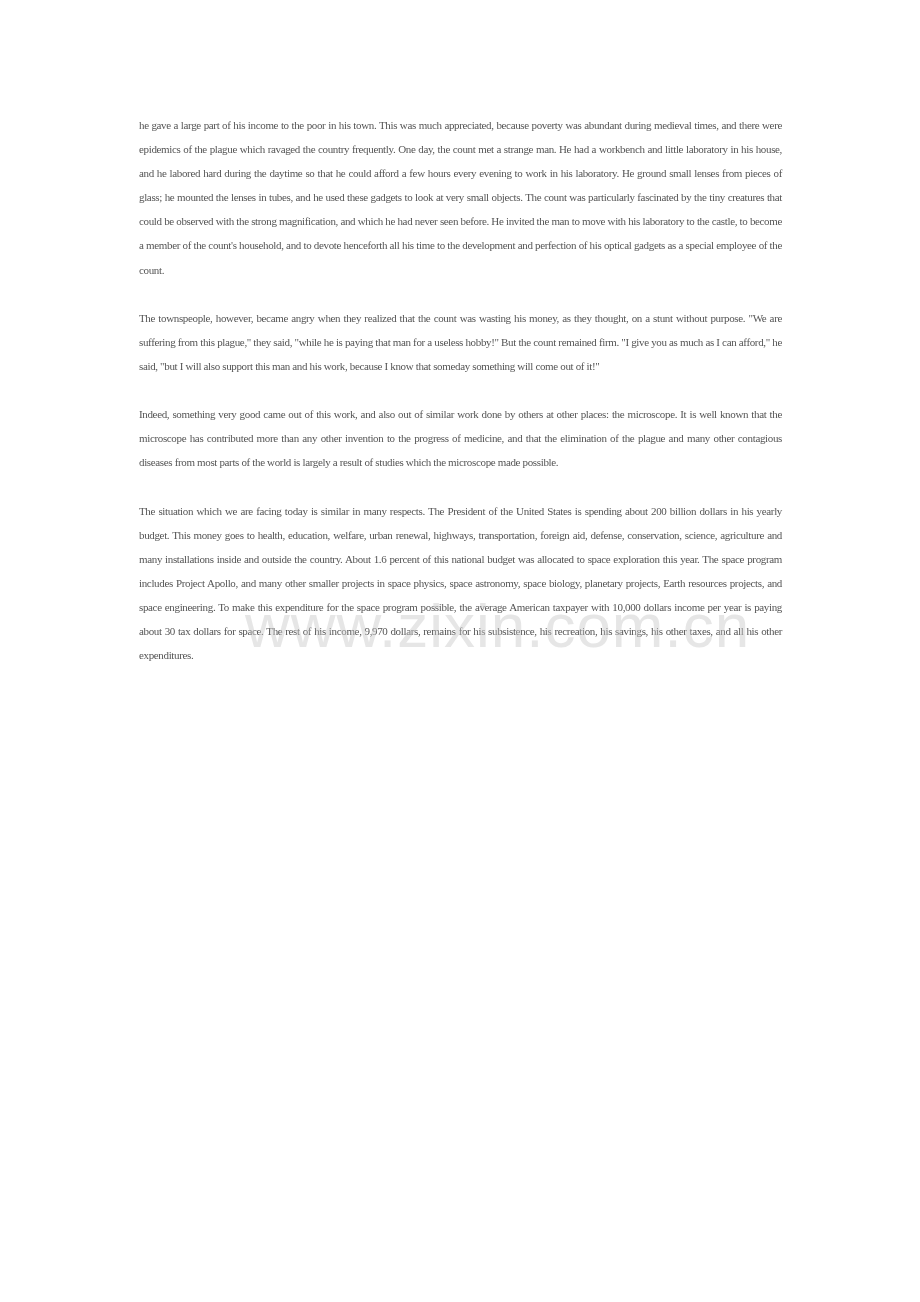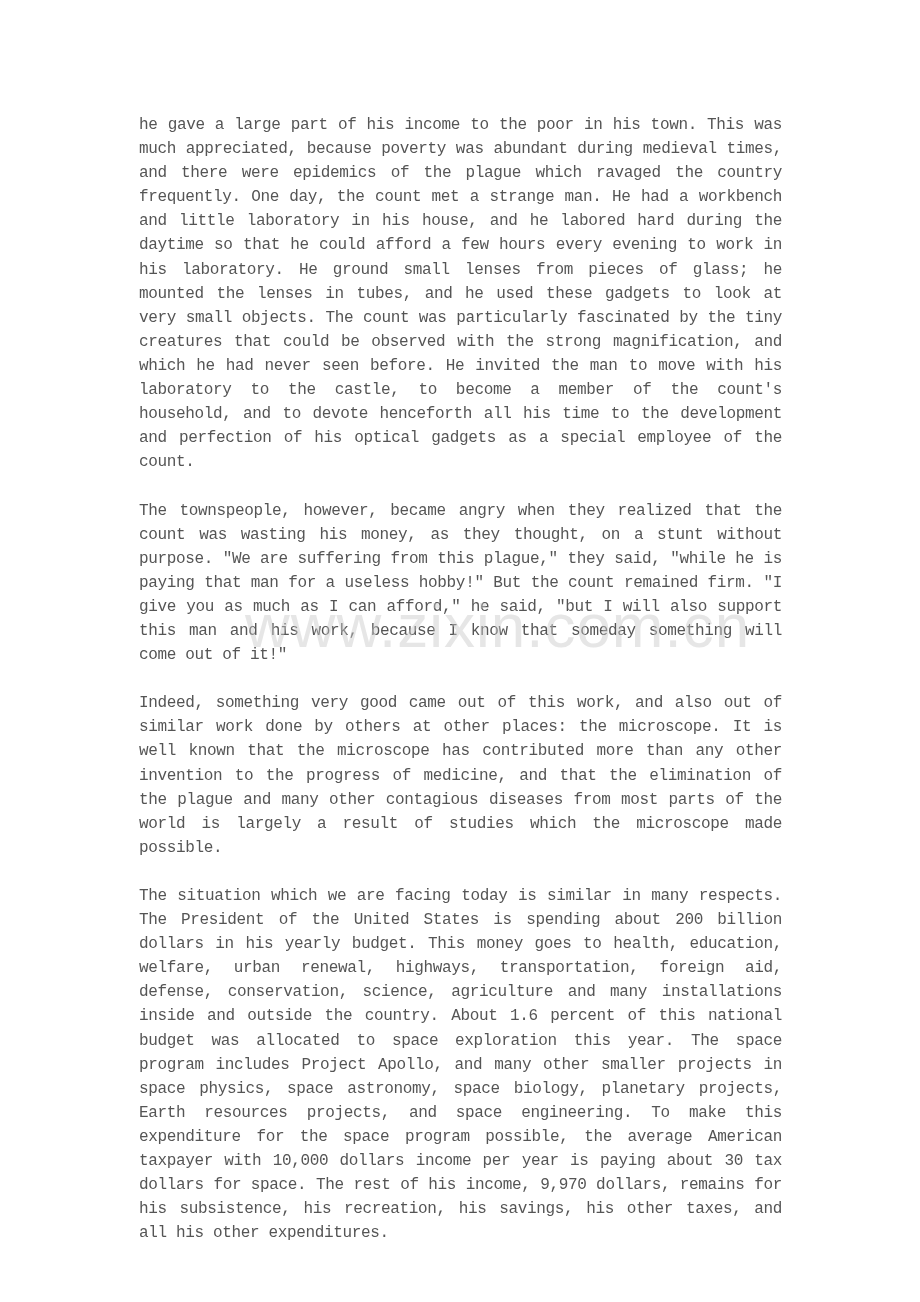--- a/index.html
+++ b/index.html
@@ -11,22 +11,22 @@
       width: 920px;
       height: 1302px;
       position: relative;
       overflow: hidden;
     }
     .page {
       position: absolute;
       left: 139px;
       top: 113px;
       width: 643px;
-      font-family: Liberation Mono, monospace;
-      font-size: 16px;
+      font-family: Liberation Serif, serif;
+      font-size: 11px;
       line-height: 24.1px;
       color: #555555;
       letter-spacing: -0.35px;
     }
     .para {
       margin: 0 0 24.1px 0;
       text-align: justify;
       text-align-last: left;
     }
     .watermark {

